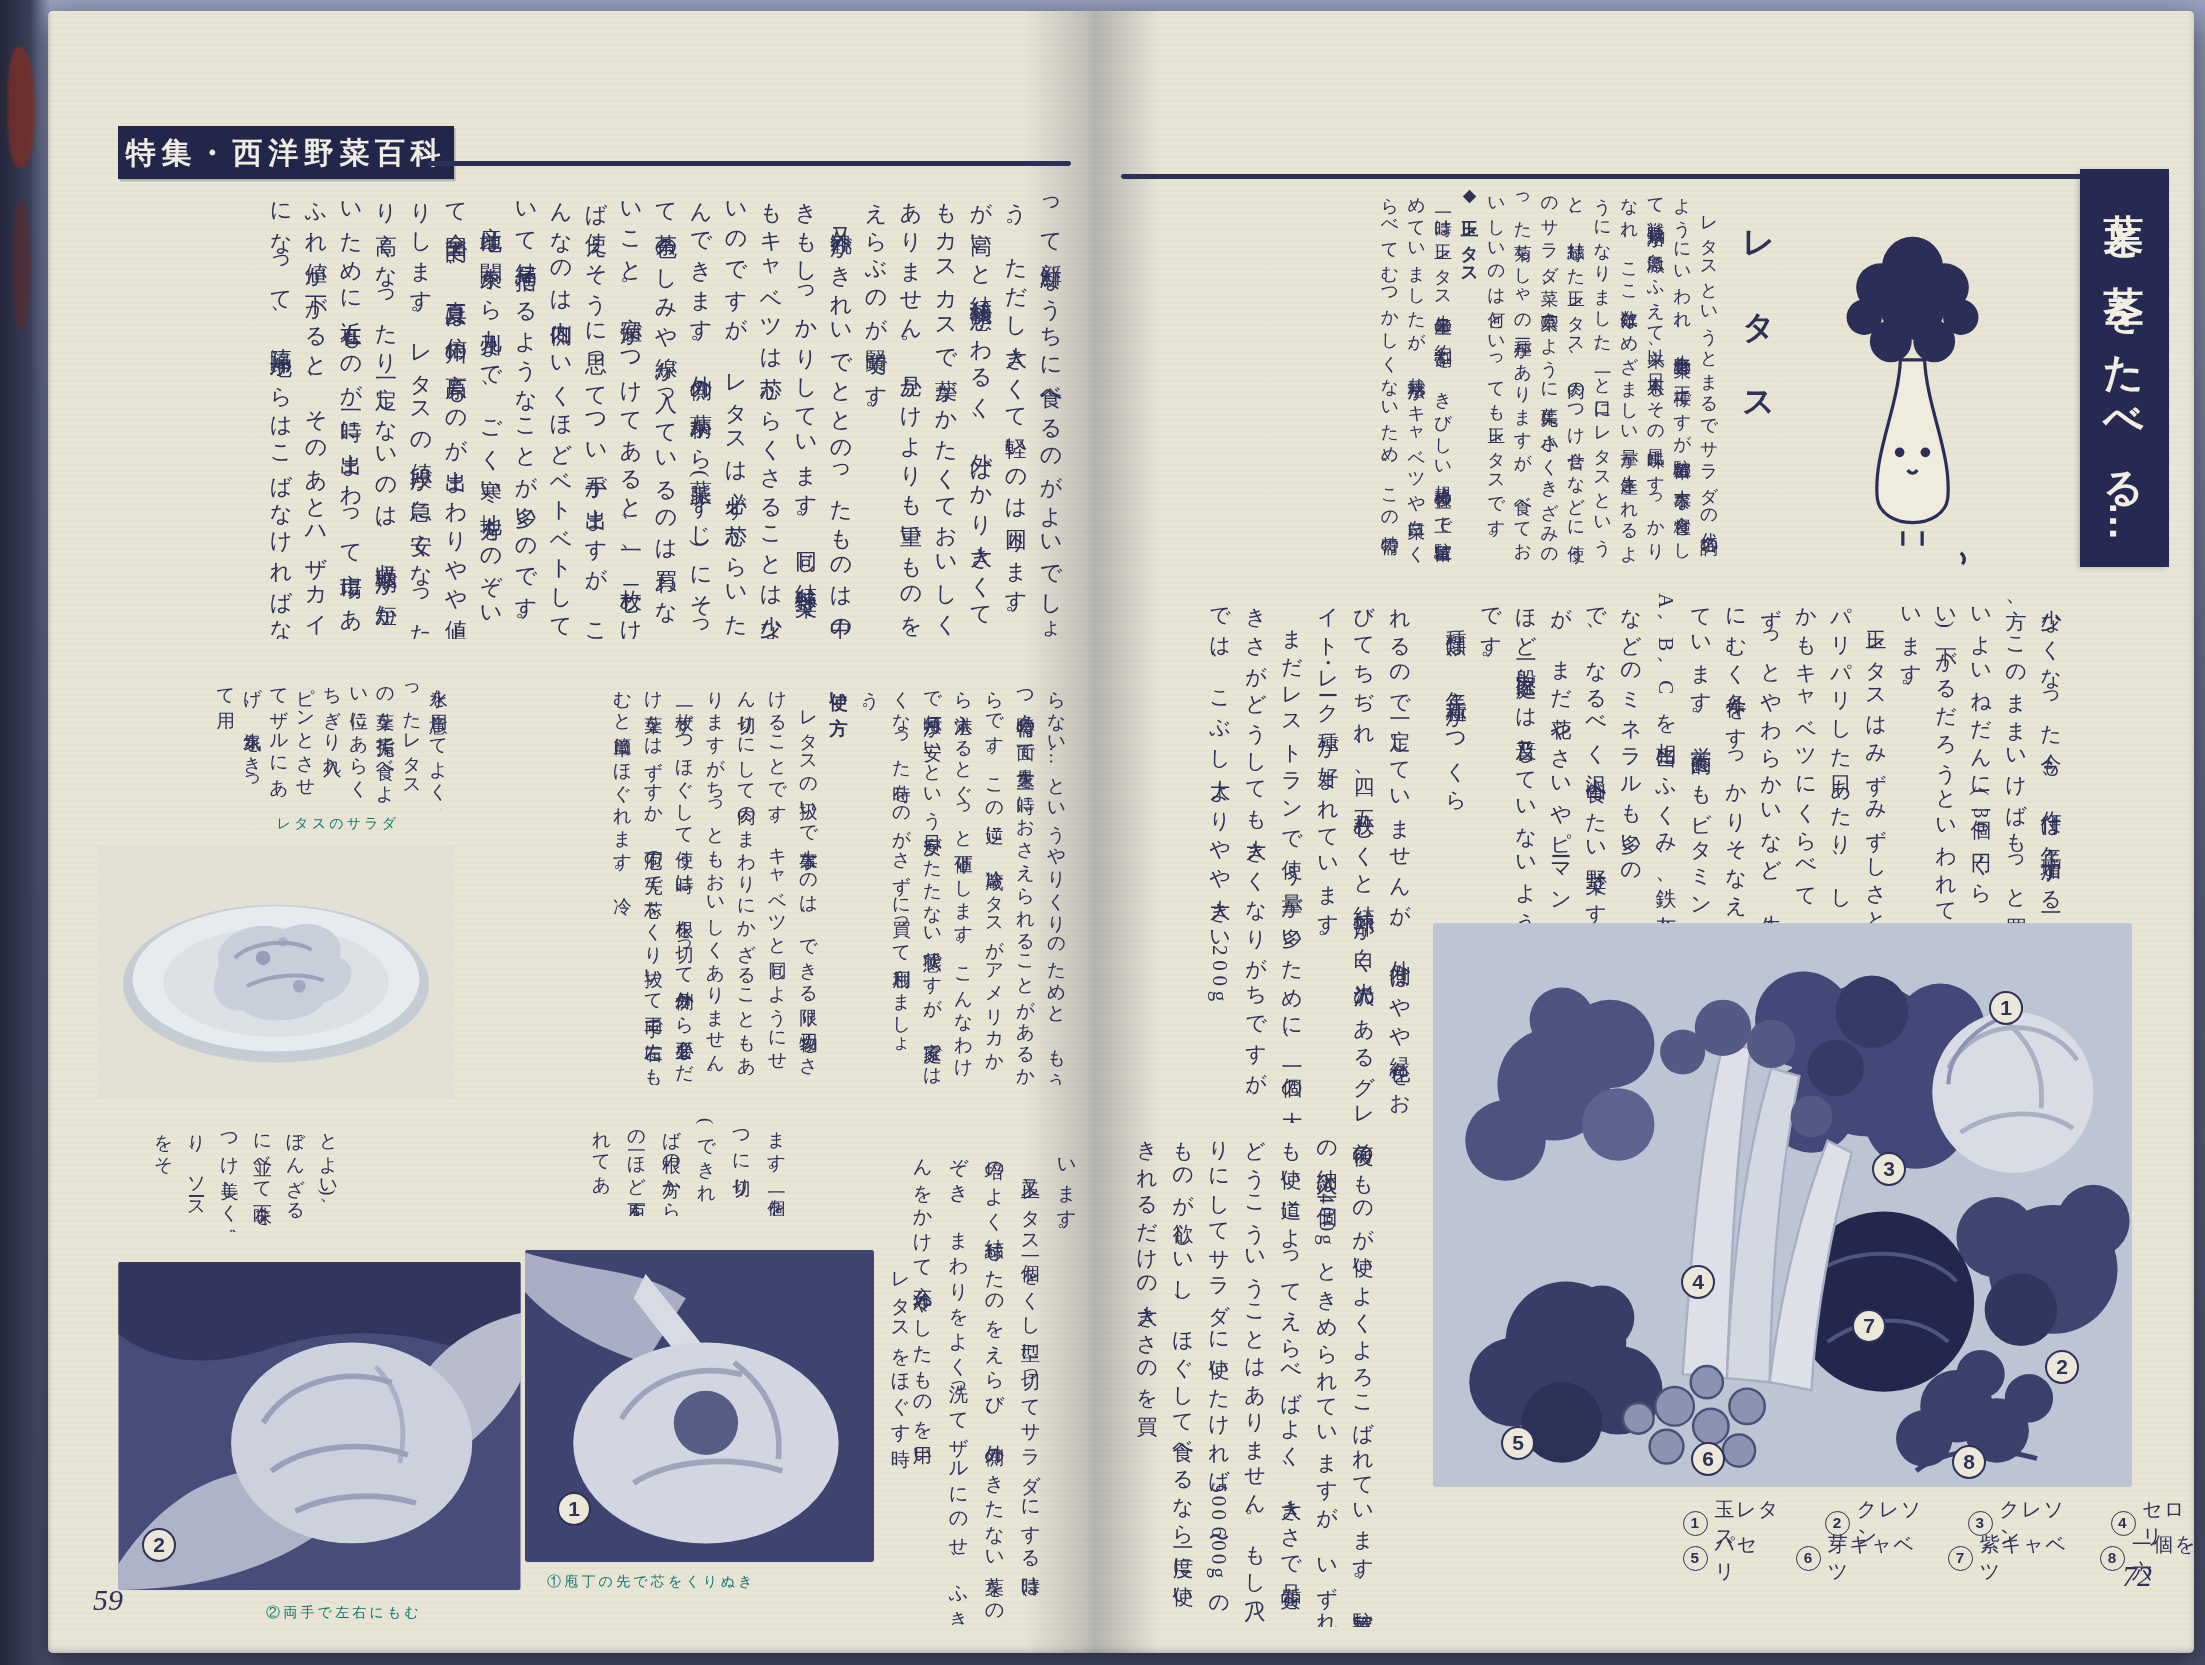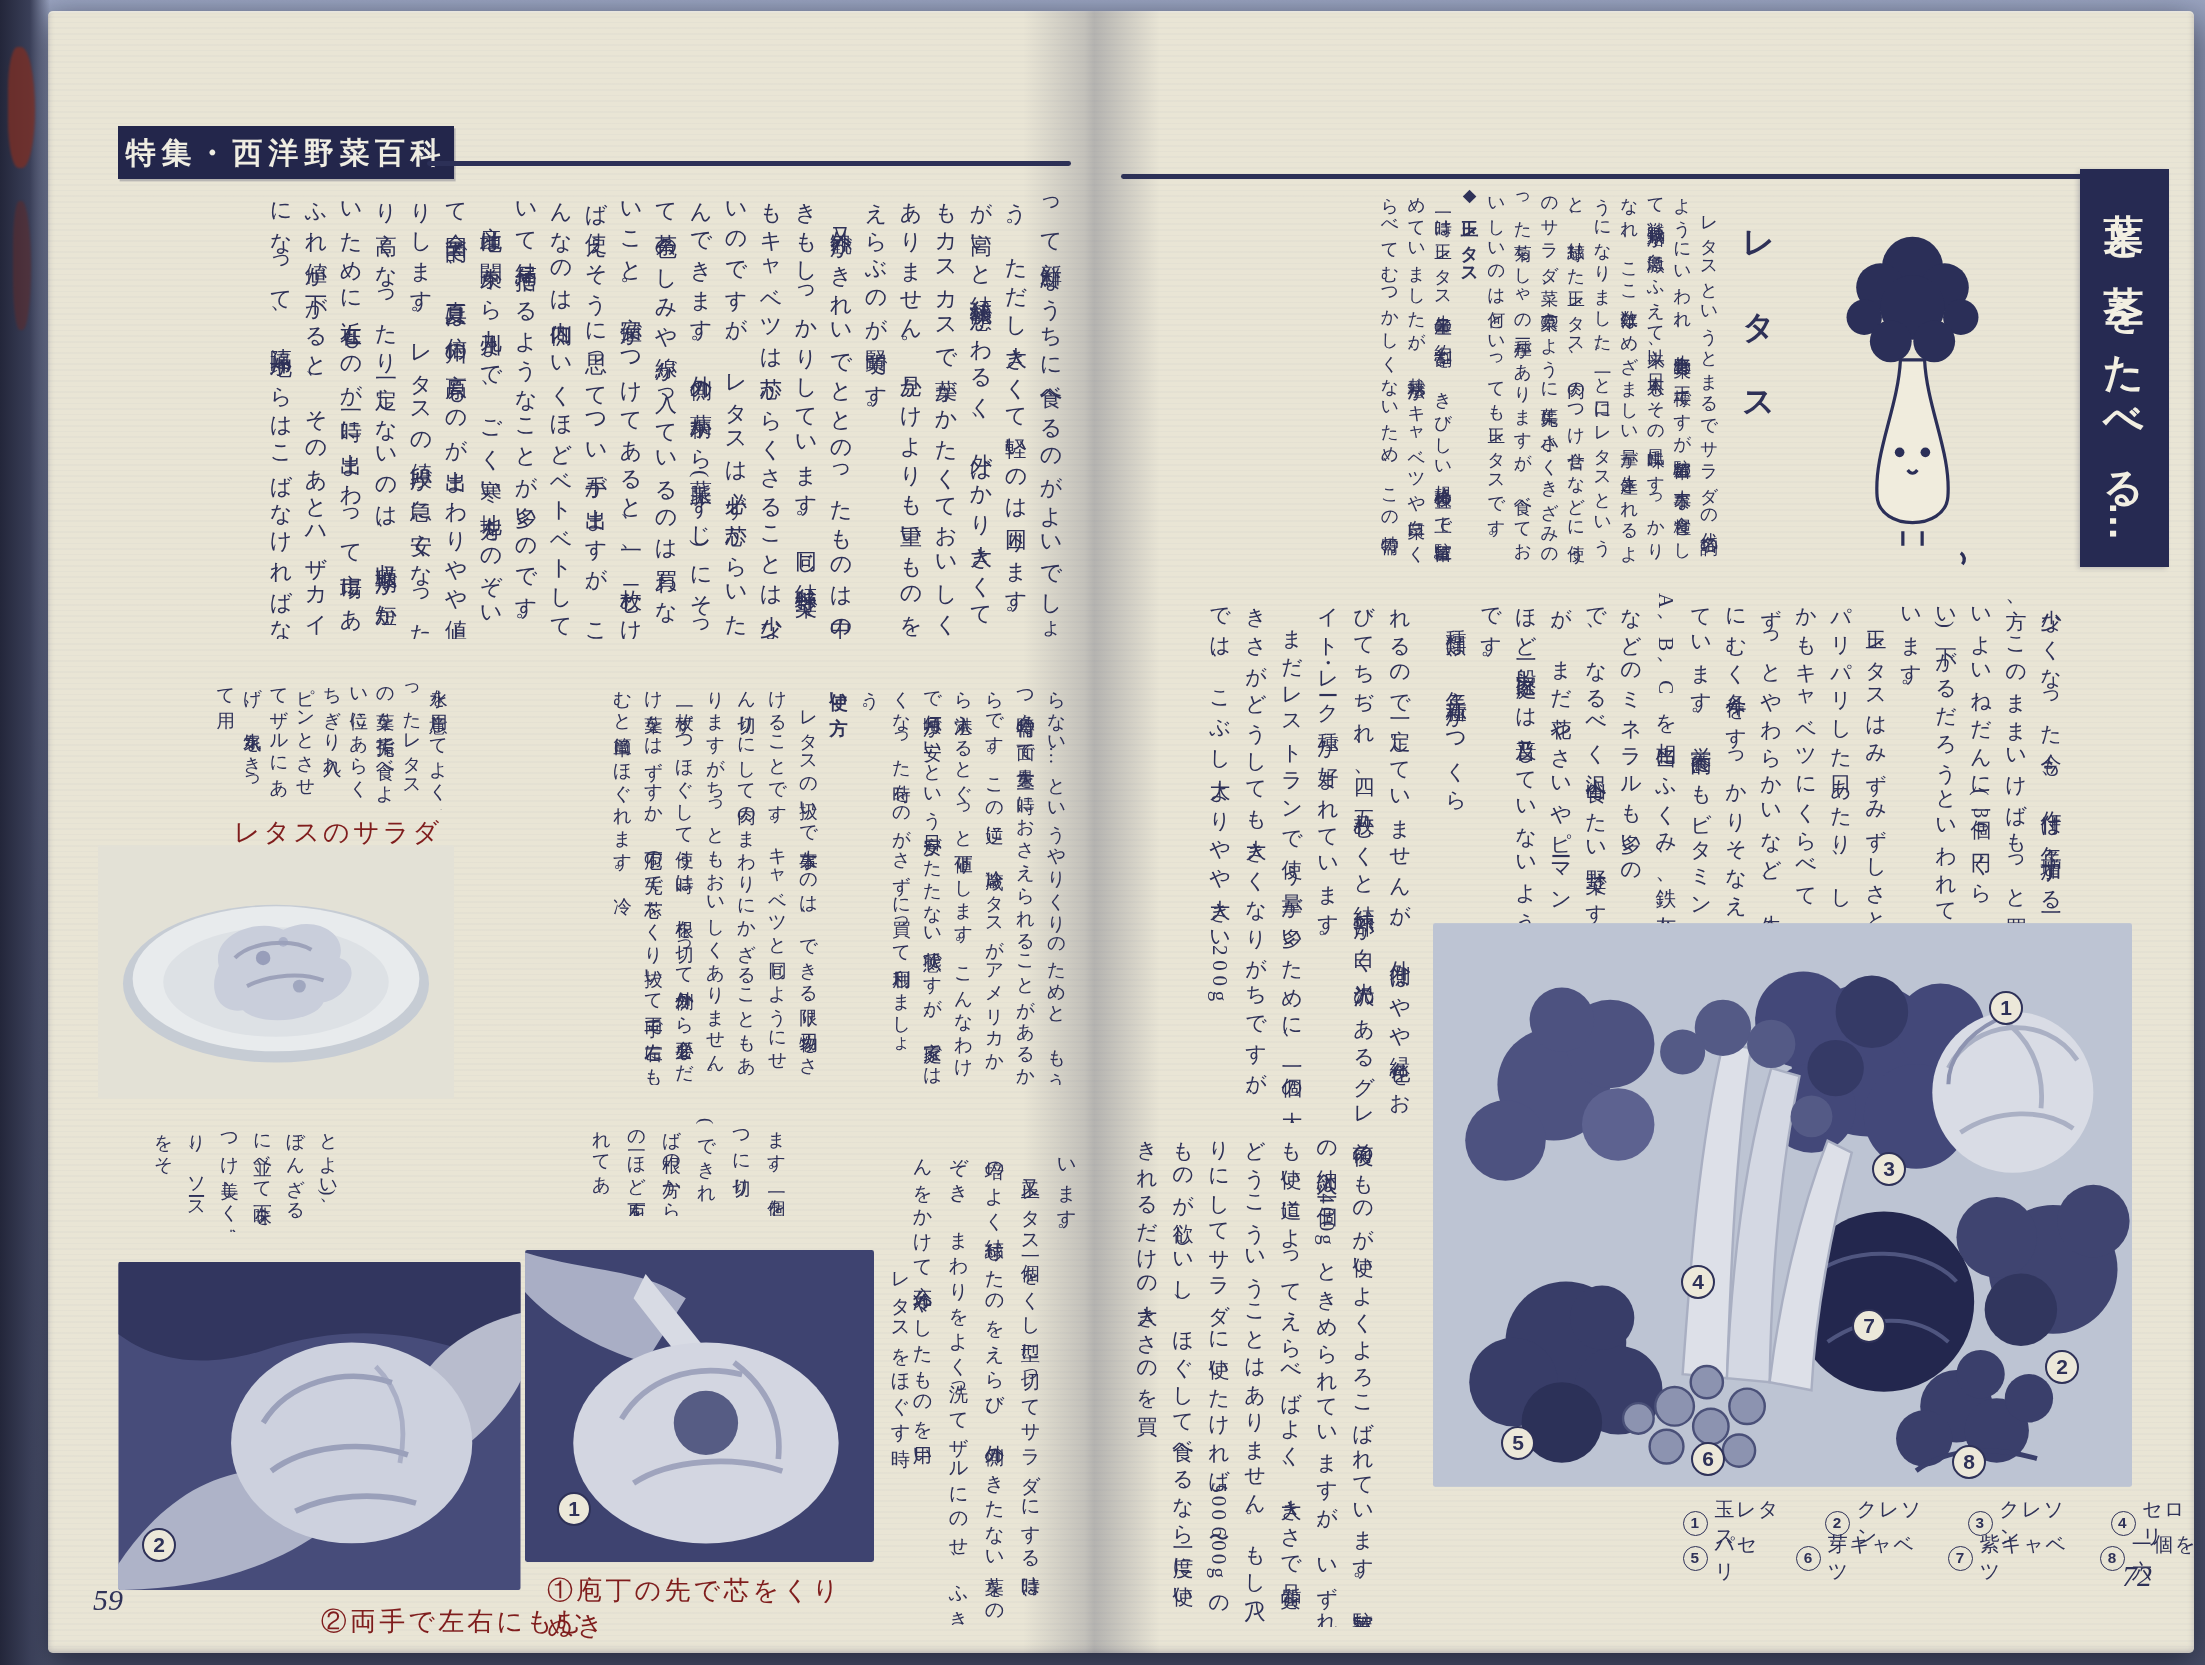--- a/index.html
+++ b/index.html
@@ -43,21 +43,21 @@
     position:absolute;left:2080px;top:169px;width:89px;height:398px;background:#262a52;
     display:flex;align-items:center;justify-content:center;box-shadow:-1.6px 2.4px 4.8px rgba(40,44,80,.25);
   }
   .banner .btxt{
     writing-mode:vertical-rl;color:#f2efe2;font-size:40px;font-weight:bold;letter-spacing:13px;
     font-family:"Liberation Sans","DejaVu Sans",sans-serif;
   }
 
   .heading-v{font-size:32px;letter-spacing:45px;font-weight:bold;}
 
-  .caption-h{position:absolute;color:#7f1d1d;font-size:26px;letter-spacing:3.2px;font-family:Liberation Serif, serif;}
+  .caption-h{position:absolute;color:#0f766e;font-size:14px;letter-spacing:3.2px;font-family:Liberation Serif, serif;}
 
   .photo{position:absolute;overflow:hidden;border-radius:2.4px;}
   .photo svg{display:block;}
 
   .marker{
     position:absolute;width:34px;height:34px;border-radius:50%;
     background:#ece8d9;border:2.4px solid #2e3158;box-sizing:border-box;
     display:flex;align-items:center;justify-content:center;
     font-family:"Liberation Sans","DejaVu Sans",sans-serif;font-size:21px;font-weight:bold;color:#2e3158;
   }
@@ -133,21 +133,21 @@
     <rect width="500" height="408" fill="#474c7a"></rect>
     <path d="M0,0 H500 V140 C400,90 300,70 180,110 C100,135 40,120 0,90 Z" fill="#32365f"></path>
     <path d="M-20,408 C40,300 120,250 210,260 L260,330 C180,390 80,410 -20,408 Z" fill="#aeb3c8"></path>
     <path d="M520,60 C450,70 390,110 370,160 L430,230 C480,190 520,140 520,60 Z" fill="#b8bccd"></path>
     <ellipse cx="290" cy="225" rx="150" ry="125" fill="#cdd1de"></ellipse>
     <path d="M180,200 C210,150 280,130 340,150 M190,260 C230,230 300,220 360,240 M220,310 C260,290 320,285 370,300" stroke="#8d93b0" stroke-width="7" fill="none" opacity=".8"></path>
     <path d="M320,130 C350,160 360,200 350,250" stroke="#9ba1bc" stroke-width="6" fill="none" opacity=".7"></path>
   </svg>
   <div class="marker" style="left:24px;top:266px;">2</div>
 </div>
-<div class="caption-h" style="left:248px;top:1604px;width:338px;text-align:right;">②両手で左右にもむ</div>
+<div class="caption-h" style="left:266px;top:1604px;width:338px;">②両手で左右にもむ</div>
 
 <div class="photo" style="left:525px;top:1250px;width:349px;height:312px;">
   <svg width="349" height="312" viewBox="0 0 434 388">
     <rect width="434" height="388" fill="#3e4370"></rect>
     <path d="M-10,0 C80,30 140,20 200,60 L150,140 C80,120 20,80 -10,40 Z" fill="#a9aec5"></path>
     <path d="M150,30 L230,130 L205,150 L135,60 Z" fill="#d8dbe4"></path>
     <ellipse cx="225" cy="240" rx="165" ry="125" fill="#d3d6e1"></ellipse>
     <circle cx="225" cy="215" r="40" fill="#565c84"></circle>
     <path d="M120,210 C150,160 210,140 270,155 M135,290 C180,260 260,255 320,275 M260,140 C300,170 320,210 315,260" stroke="#8d93b0" stroke-width="7" fill="none" opacity=".75"></path>
   </svg>

